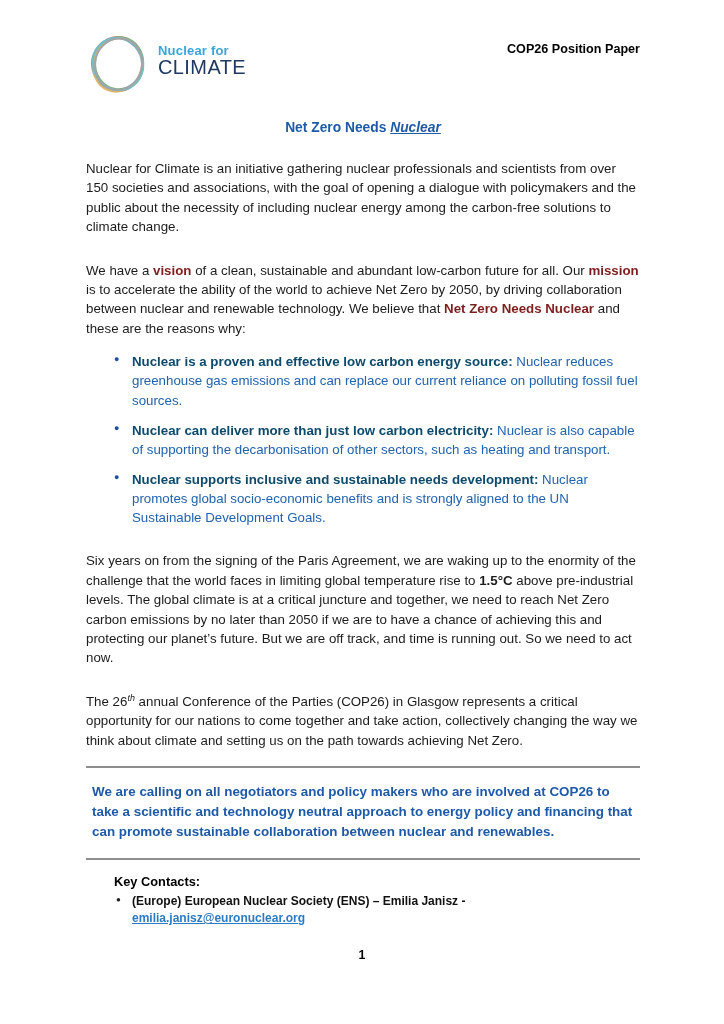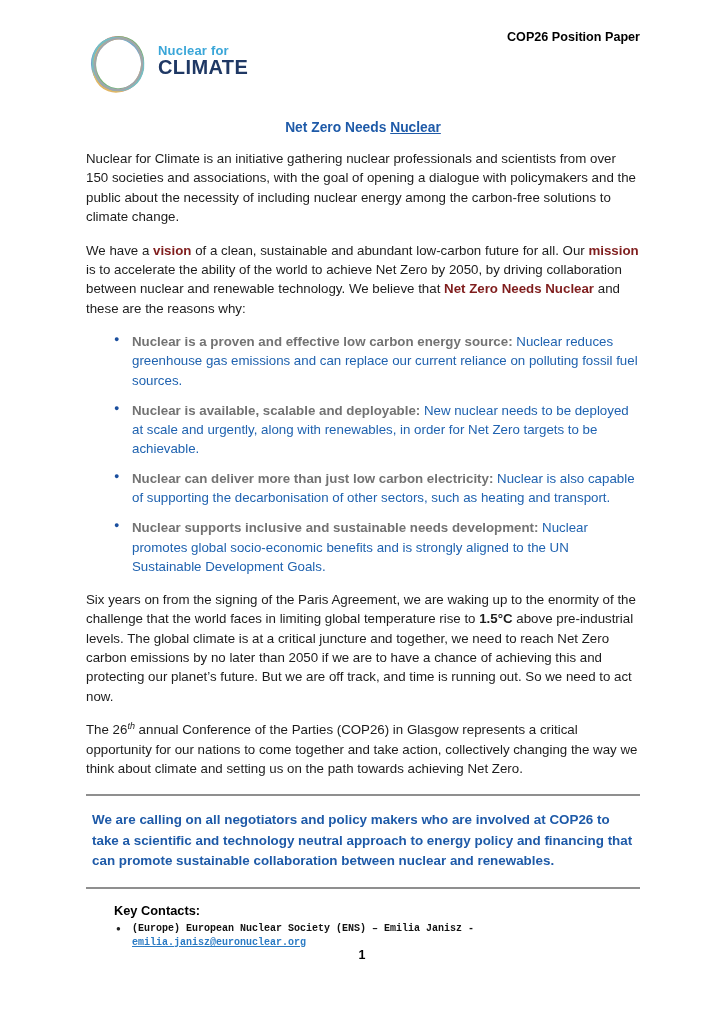--- a/index.html
+++ b/index.html
@@ -14,66 +14,65 @@
     box-sizing:border-box;
   }
   .content{padding:30px 84px 0 86px;}
 
   
   .header{display:flex;align-items:flex-start;justify-content:space-between;}
   .logo{display:flex;align-items:center;}
   .logo-ring{width:64px;height:68px;flex:0 0 auto;}
   .logo-text{margin-left:8px;margin-top:-6px;line-height:1.05;}
   .logo-line1{font-size:13px;color:#3aa6d8;font-weight:bold;letter-spacing:.2px;}
-  .logo-line2{font-size:20px;color:#1f3864;font-weight:bold;letter-spacing:.4px;}
-  .doc-label{font-size:12.6px;font-weight:bold;color:#000;}
+  .logo-line2{font-size:20px;color:#1f3864;font-weight:normal;letter-spacing:.4px;}
+  .doc-label{font-size:12.6px;font-weight:bold;color:#000;margin-top:12px;}
 
   
   .title{
     text-align:center;font-weight:bold;color:#1e5aa8;
     font-size:13.8px;margin-top:22px;
   }
-  .title .em{text-decoration:underline;}
+  .title .em{font-style:italic;text-decoration:underline;}
 
   
-  .para{font-size:13.3px;line-height:1.46;margin:14px 0 0 0;}
+  .para{font-size:13.3px;line-height:1.46;margin:24px 0 0 0;}
   .accent-bold{color:#7f1d1d;font-weight:bold;}
   .bold{font-weight:bold;}
 
   
   ul.reasons{margin:14px 0 0 0;padding:0 0 0 46px;list-style:none;}
   ul.reasons li{
     position:relative;
     color:#2063b0;
     font-size:13.3px;line-height:1.44;
     margin-bottom:11px;
   }
   ul.reasons li::before{
     content:"●";position:absolute;left:-18px;top:1px;
     font-size:9px;color:#1b4f9e;
   }
-  ul.reasons .lead{font-weight:bold;color:#737373;}
+  ul.reasons .lead{font-weight:bold;color:#0c4a6e;}
 
   
   .rule{height:2px;background:#8f8f8f;margin:16px 0 0 0;}
   .callout{
     text-align:left;color:#1e5aa8;font-weight:bold;
     font-size:13.4px;line-height:1.5;
     margin:14px 6px 0 6px;
   }
 
   
   .contacts{margin-top:14px;}
   .contacts-heading{font-size:12.8px;font-weight:bold;color:#000;margin-left:28px;}
   ul.contacts-list{margin:4px 0 0 0;padding:0 0 0 46px;list-style:none;}
   ul.contacts-list li{
     position:relative;
-    font-size:10px;line-height:1.42;font-weight:bold;color:#111;
+    font-size:12px;line-height:1.42;font-weight:bold;color:#111;
     margin-bottom:15px;
-    font-family:Liberation Mono, monospace;
   }
   ul.contacts-list li::before{
     content:"●";position:absolute;left:-16px;top:1px;
     font-size:8px;color:#222;
   }
   a.email-link{color:#2b7bc4;text-decoration:underline;font-weight:bold;cursor:pointer;}
 
   
   .footer{
     position:absolute;left:0;right:0;bottom:62px;
@@ -108,21 +107,20 @@
     </div>
 
     <div class="title"><span>Net Zero Needs </span><span class="em">Nuclear</span></div>
 
     <p class="para">Nuclear for Climate is an initiative gathering nuclear professionals and scientists from over 150 societies and associations, with the goal of opening a dialogue with policymakers and the public about the necessity of including nuclear energy among the carbon-free solutions to climate change.</p>
 
     <p class="para"><span>We have a </span><span class="accent-bold">vision</span><span> of a clean, sustainable and abundant low-carbon future for all. Our </span><span class="accent-bold">mission</span><span> is to accelerate the ability of the world to achieve Net Zero by 2050, by driving collaboration between nuclear and renewable technology. We believe that </span><span class="accent-bold">Net Zero Needs Nuclear</span><span> and these are the reasons why:</span></p>
 
     <ul class="reasons">
       <li><span class="lead">Nuclear is a proven and effective low carbon energy source:</span><span> Nuclear reduces greenhouse gas emissions and can replace our current reliance on polluting fossil fuel sources.</span></li>
-      <li><span class="lead">Nuclear is available, scalable and deployable:</span><span> New nuclear needs to be deployed at scale and urgently, along with renewables, in order for Net Zero targets to be achievable.</span></li>
       <li><span class="lead">Nuclear can deliver more than just low carbon electricity:</span><span> Nuclear is also capable of supporting the decarbonisation of other sectors, such as heating and transport.</span></li>
       <li><span class="lead">Nuclear supports inclusive and sustainable needs development:</span><span> Nuclear promotes global socio-economic benefits and is strongly aligned to the UN Sustainable Development Goals.</span></li>
     </ul>
 
     <p class="para"><span>Six years on from the signing of the Paris Agreement, we are waking up to the enormity of the challenge that the world faces in limiting global temperature rise to </span><span class="bold">1.5°C</span><span> above pre-industrial levels. The global climate is at a critical juncture and together, we need to reach Net Zero carbon emissions by no later than 2050 if we are to have a chance of achieving this and protecting our planet’s future. But we are off track, and time is running out. So we need to act now.</span></p>
 
     <p class="para"><span>The 26</span><sup>th</sup><span> annual Conference of the Parties (COP26) in Glasgow represents a critical opportunity for our nations to come together and take action, collectively changing the way we think about climate and setting us on the path towards achieving Net Zero.</span></p>
 
     <div class="rule"></div>
     <div class="callout">We are calling on all negotiators and policy makers who are involved at COP26 to take a scientific and technology neutral approach to energy policy and financing that can promote sustainable collaboration between nuclear and renewables.</div>

